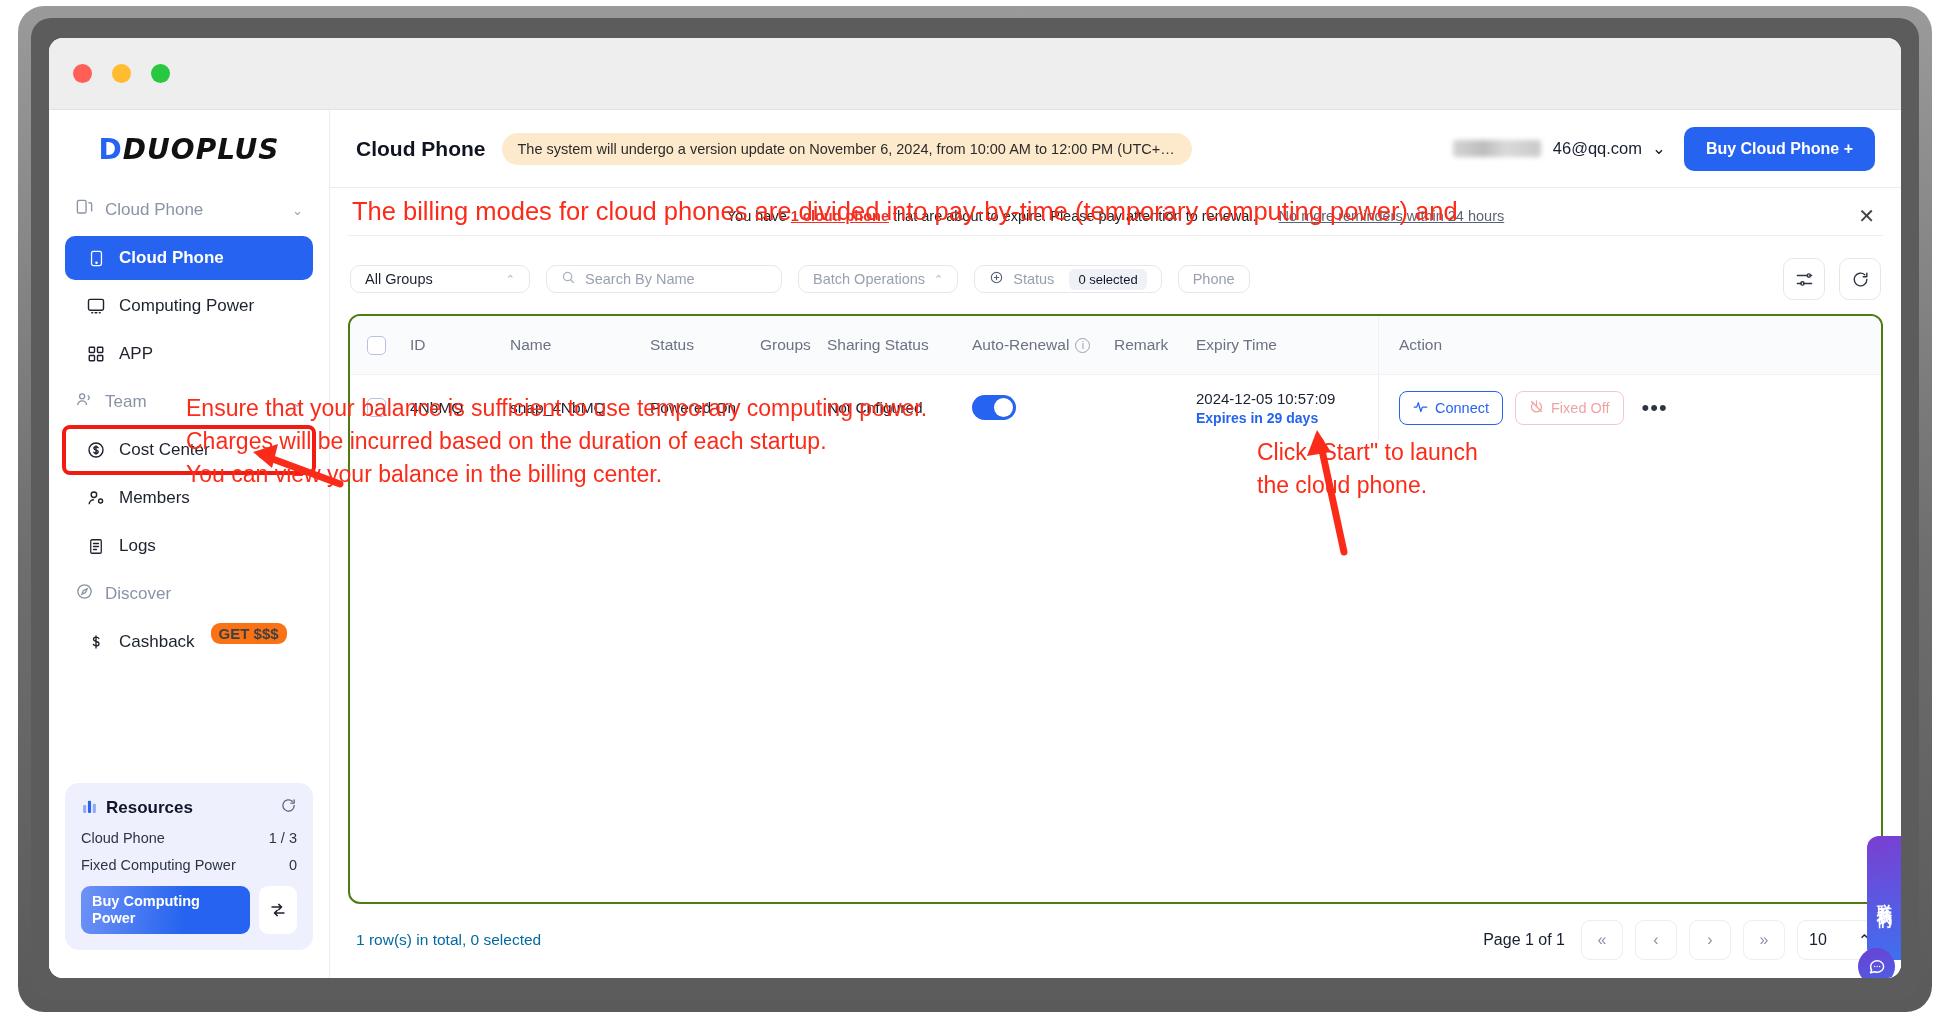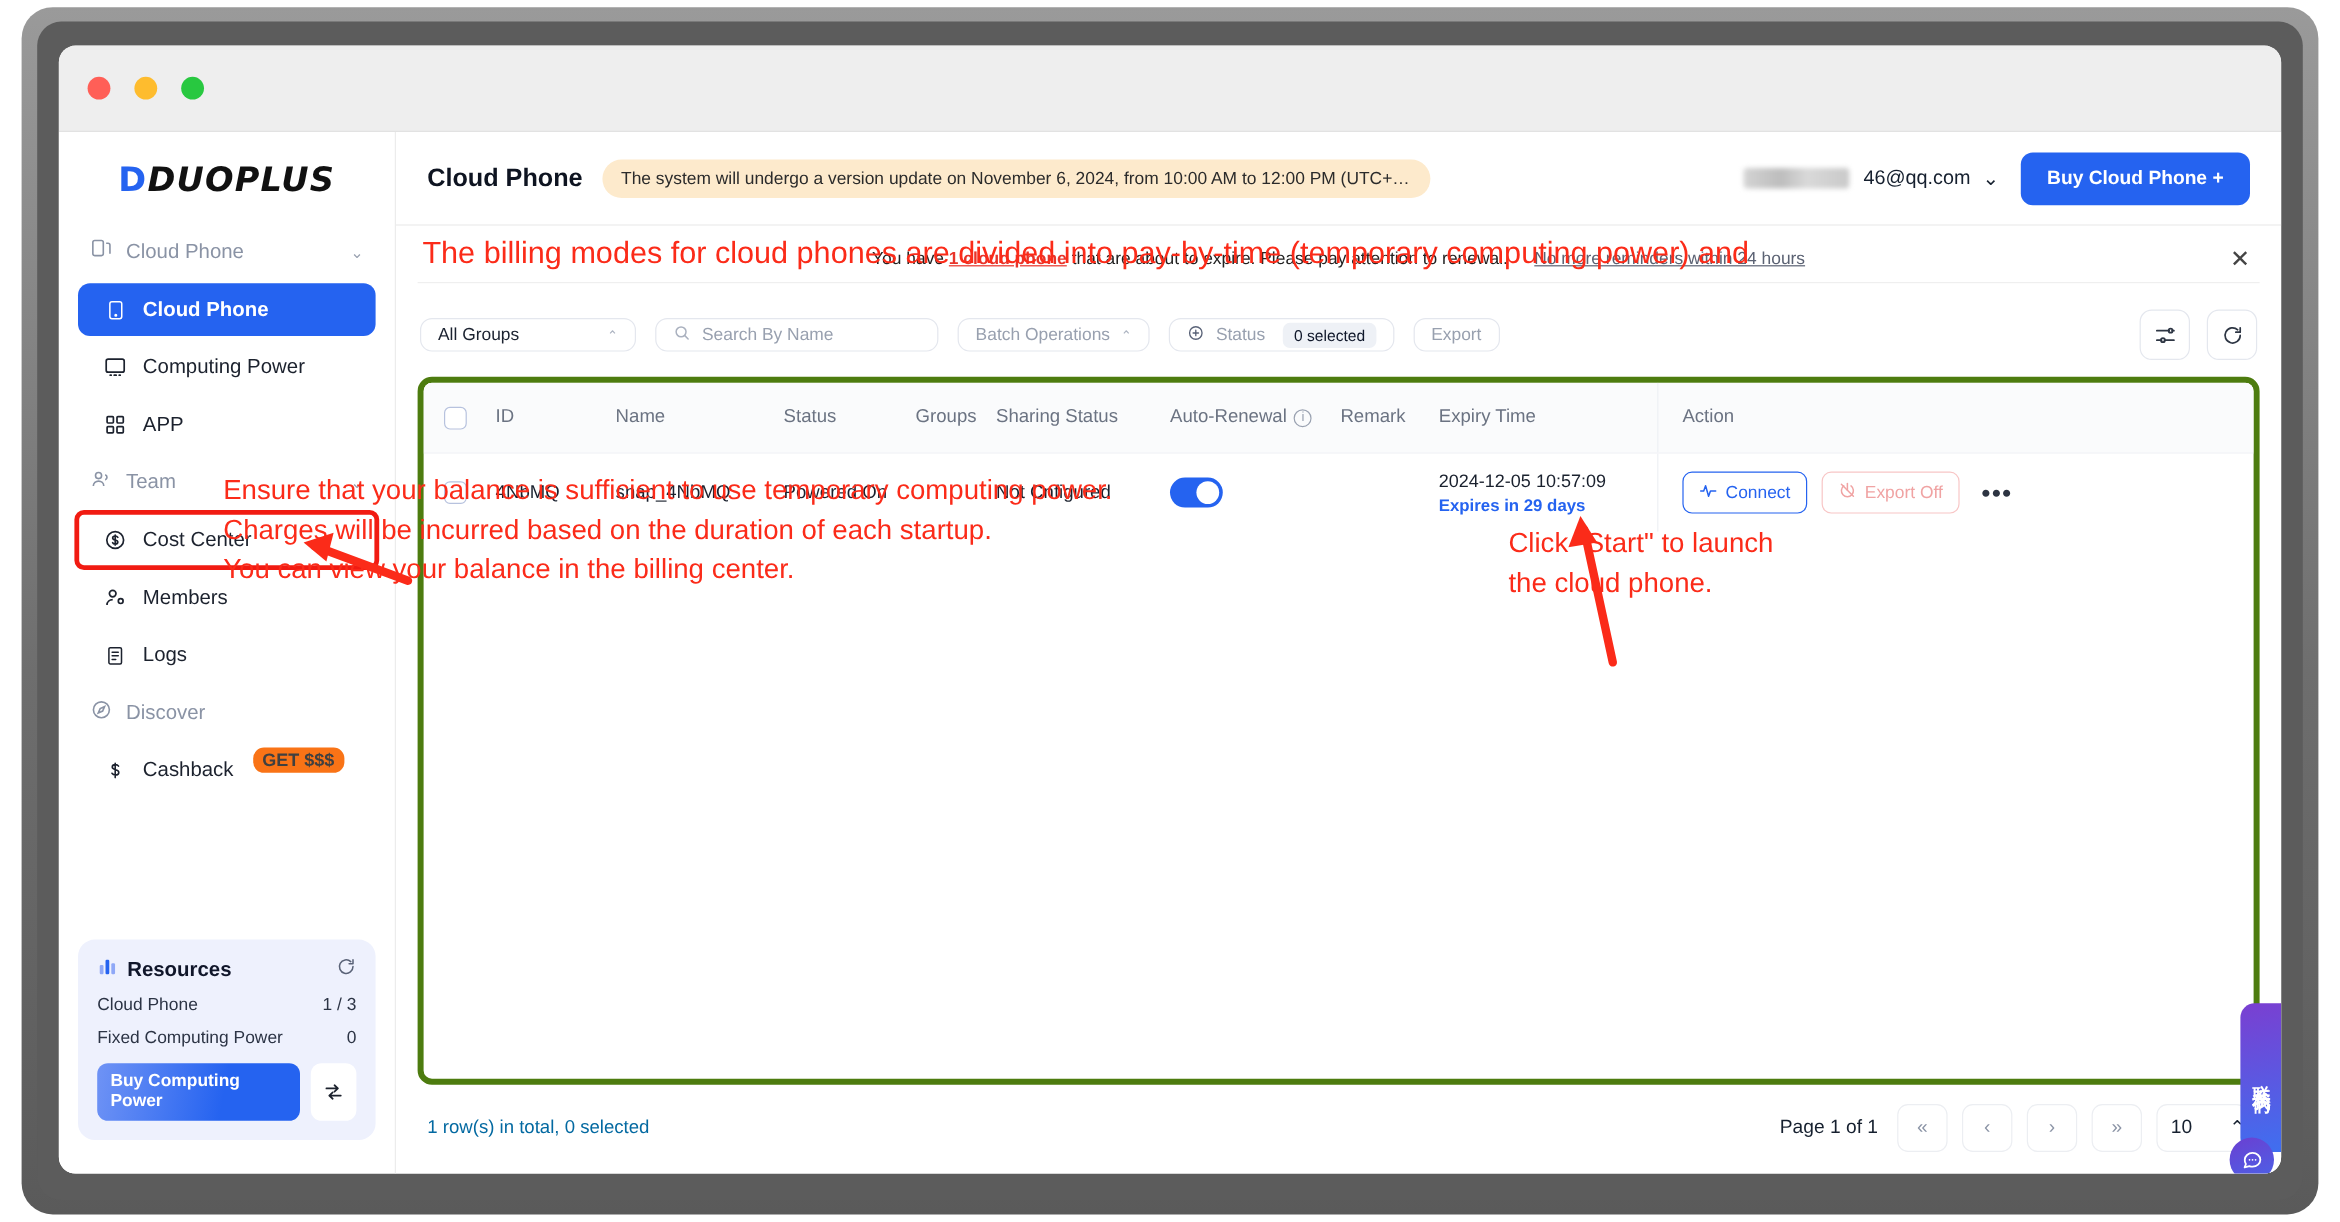--- a/index.html
+++ b/index.html
@@ -153,21 +153,21 @@
   .ctl.grp { width: 180px; color: #1b2230; }
   .ctl .caret { margin-left: auto; font-size: 11px; color: #aeb5c2; }
   .sel-chip { background: #eef1f6; border-radius: 6px; padding: 3px 9px; font-size: 13px; color: #0f172a; margin-left: 6px;}
   .tool-right { margin-left: auto; display: flex; gap: 14px; }
   .icon-btn {
     width: 42px; height: 42px; border: 1px solid #e4e7ee; border-radius: 10px; background: #fff;
     display: flex; align-items: center; justify-content: center; cursor: pointer; color: #2e3644;
   }
 
   
-  .table-wrap { flex: 1; border: 5px solid #4d7c0f; border-radius: 12px; overflow: hidden; display:flex; flex-direction:column; min-height: 0;}
+  .table-wrap { flex: 1; border: 2px solid #4d7c0f; border-radius: 12px; overflow: hidden; display:flex; flex-direction:column; min-height: 0;}
   .thead { display: flex; background: #fafbfc; height: 58px; align-items: center; font-size: 15.5px; color: #6b7382; }
   .tr { display: flex; height: 66px; align-items: center; font-size: 15.5px; color: #1a212e; border-top: 1px solid #f1f2f5; }
   .cell { padding: 0 8px; display: flex; align-items: center; }
   .c-chk   { width: 52px; justify-content: center; flex:0 0 52px;}
   .c-id    { width: 100px; flex:0 0 100px;}
   .c-name  { width: 140px; flex:0 0 140px;}
   .c-status{ width: 110px; flex:0 0 110px;}
   .c-group { width: 67px; flex:0 0 67px;}
   .c-share { width: 145px; flex:0 0 145px;}
   .c-auto  { width: 142px; flex:0 0 142px;}
@@ -443,21 +443,21 @@
                 <span>
                   <svg width="15" height="15" viewBox="0 0 24 24" fill="none" stroke="#5a6378" stroke-width="1.8">
                       <circle cx="12" cy="12" r="8.3"></circle>
                       <path d="M8.4 12h7.2M12 8.4v7.2" stroke-linecap="round"></path>
                     </svg>
                 </span>
                 <span>Status</span>
                 <span class="sel-chip">0 selected</span>
               </div>
               <div class="ctl">
-                <span>Export</span>
+                <span>Phone</span>
               </div>
               <div class="tool-right">
                 <div class="icon-btn">
                   <svg width="19" height="19" viewBox="0 0 24 24" fill="none" stroke="#2e3644" stroke-width="1.8">
                       <path d="M3 7h13M19 7h2M3 17h5M11 17h10" stroke-linecap="round"></path>
                       <circle cx="17.5" cy="7" r="2.1"></circle>
                       <circle cx="9.4" cy="17" r="2.1"></circle>
                     </svg>
                 </div>
                 <div class="icon-btn">
@@ -519,21 +519,21 @@
                     <span>Connect</span>
                   </button>
                   <button class="btn-poweroff" style="margin-left:12px">
                     <span>
                       <svg width="15" height="15" viewBox="0 0 24 24" fill="none" stroke="#f0a3a3" stroke-width="2">
                           <path d="M12 3v9" stroke-linecap="round"></path>
                           <path d="M7.2 6.2a8 8 0 1 0 9.6 0" stroke-linecap="round"></path>
                           <path d="m4 4 16 16" stroke-linecap="round"></path>
                         </svg>
                     </span>
-                    <span>Export Off</span>
+                    <span>Fixed Off</span>
                   </button>
                   <span class="dots-btn" style="margin-left:12px">•••</span>
                 </div>
               </div>
             </div>
 
             <div class="tfoot">
               <div class="rows-total">1 row(s) in total, 0 selected</div>
               <div class="pager">
                 <span class="page-label">Page 1 of 1</span>

